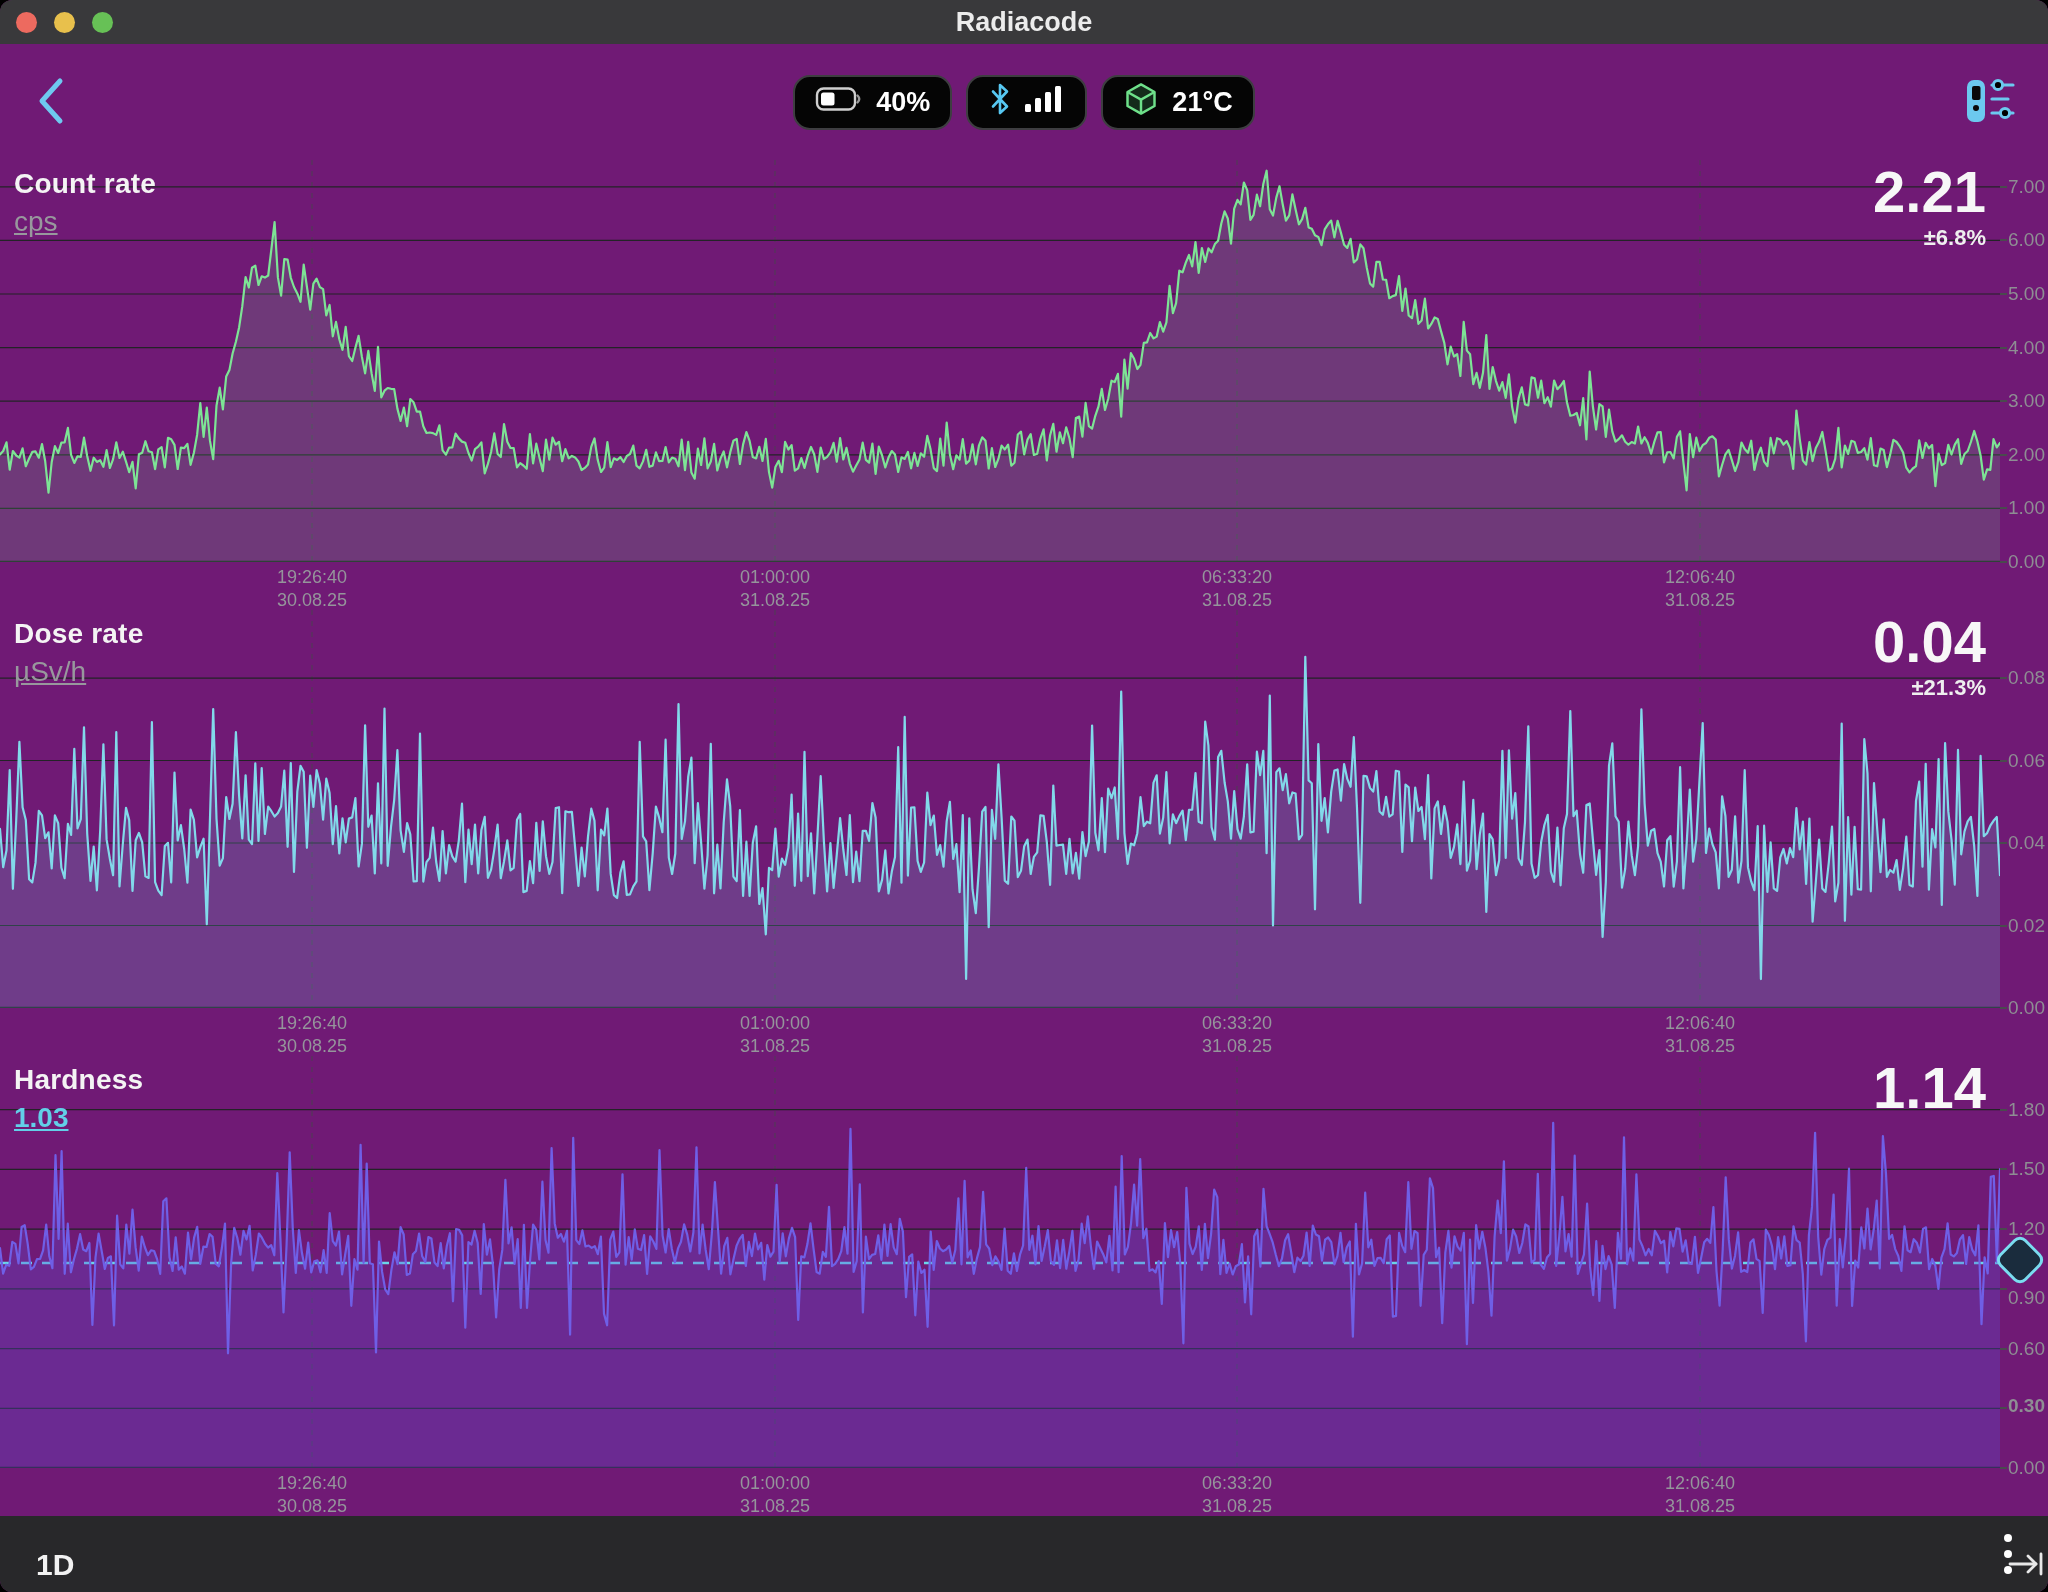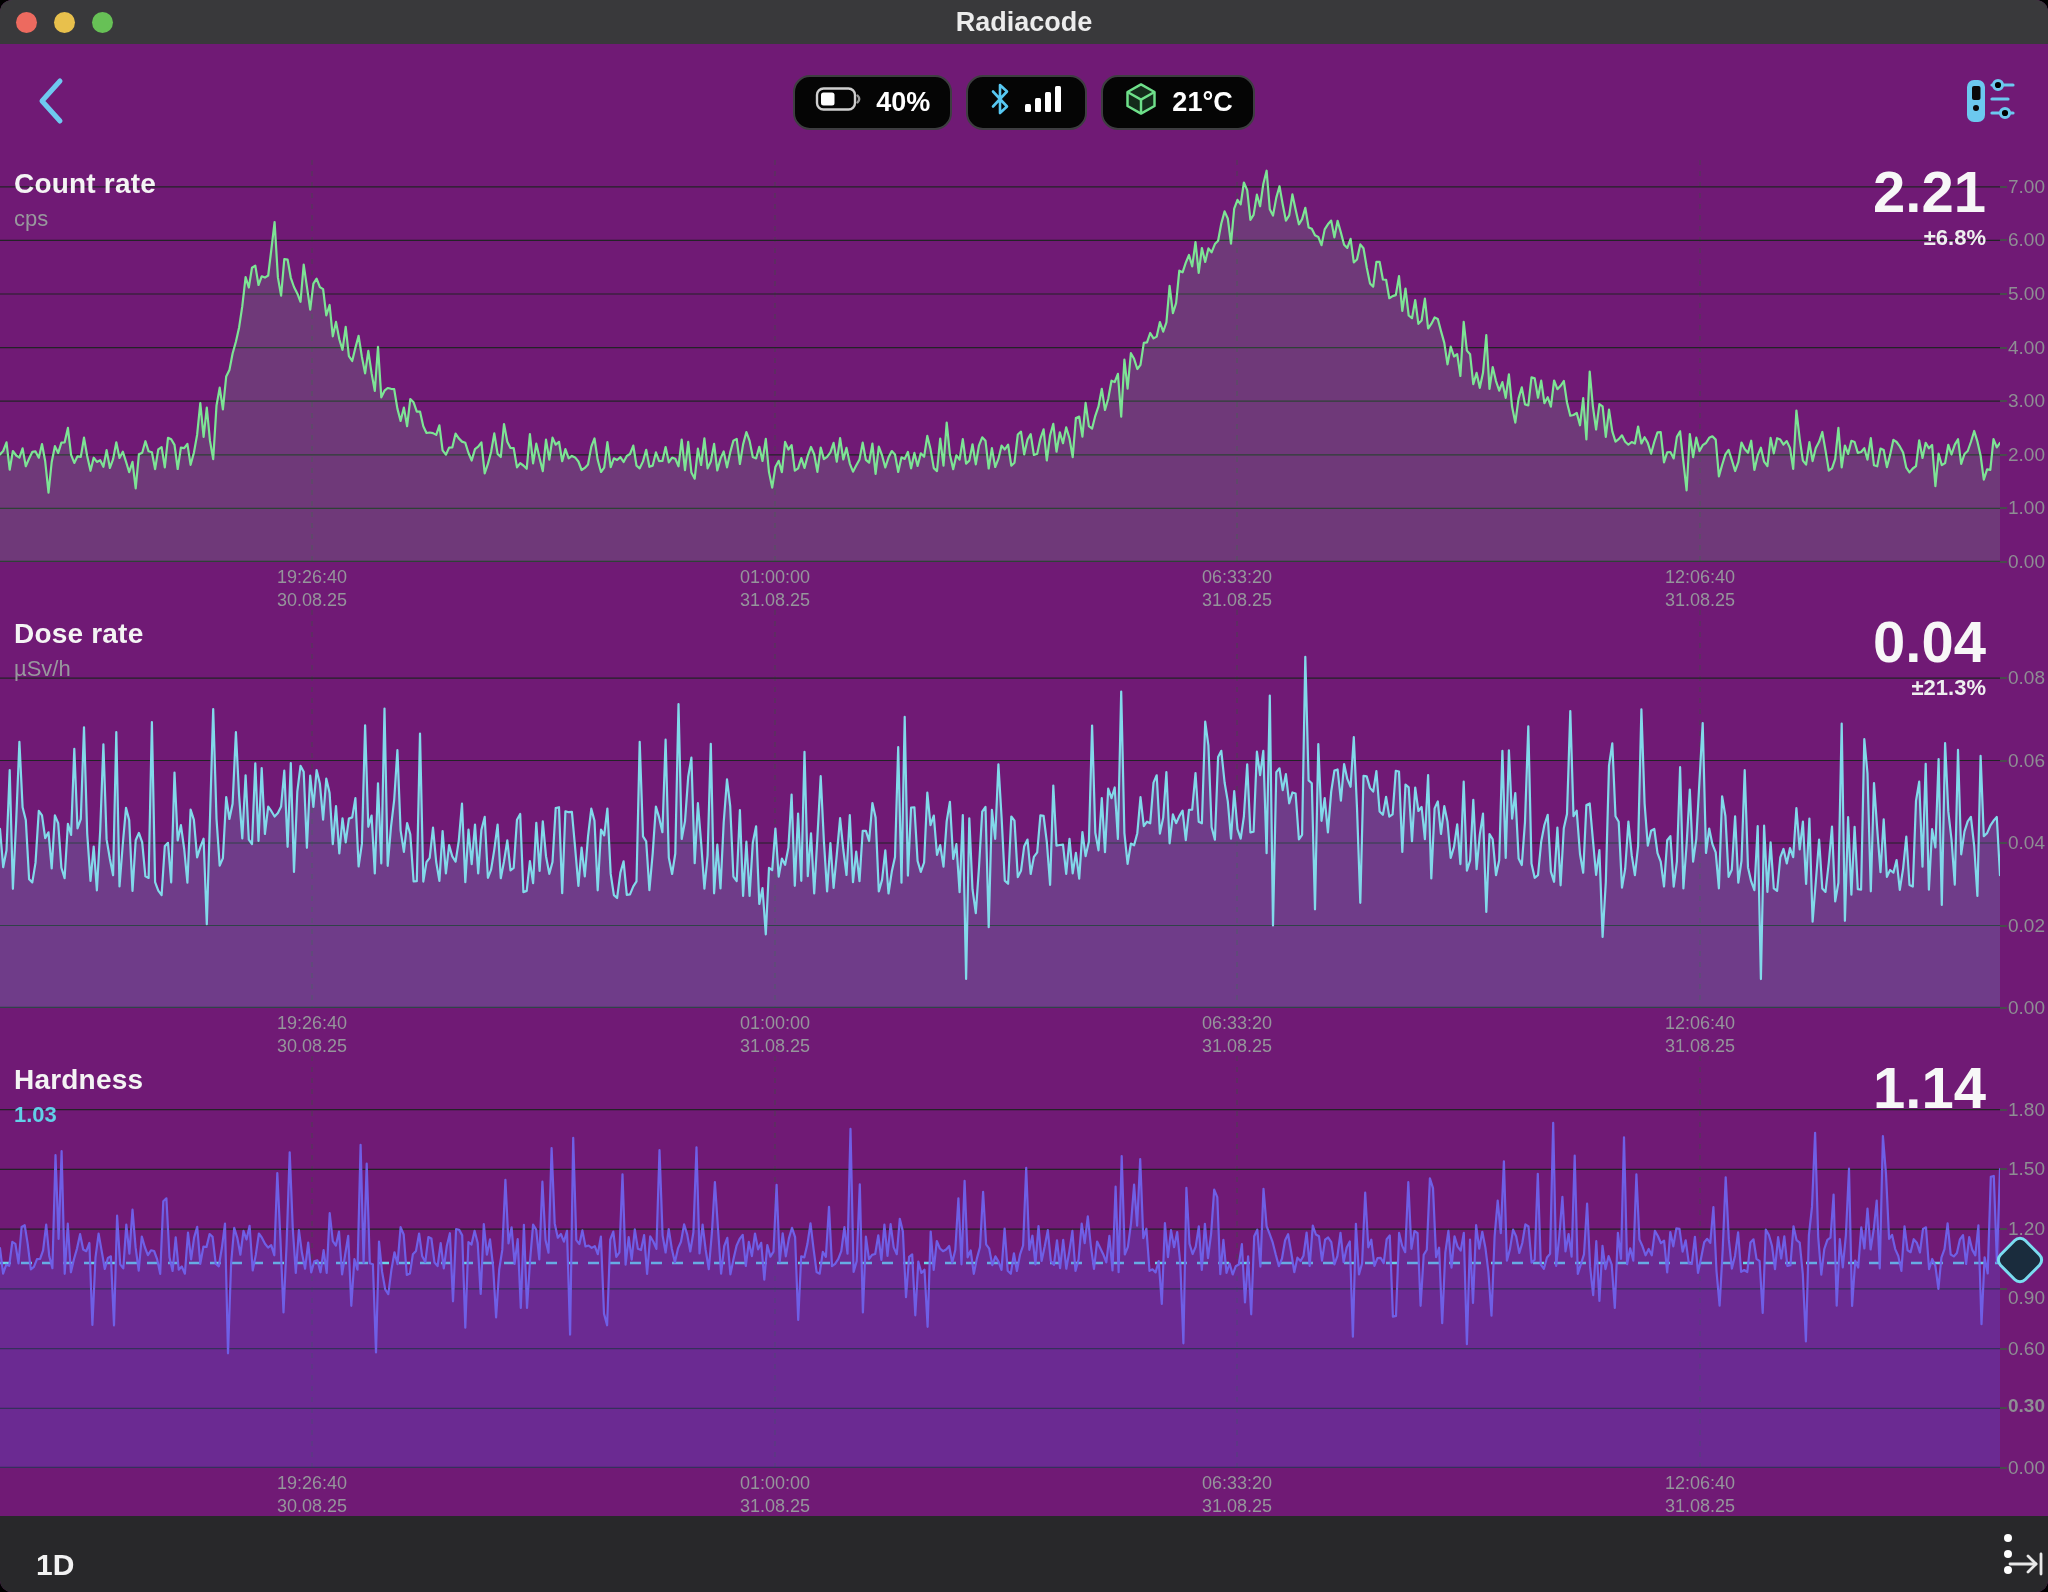--- a/index.html
+++ b/index.html
@@ -25,21 +25,21 @@
 
   
   section.chart { position:relative; width:2048px; }
   .plot { position:relative; width:2048px; }
   .plot svg.plot-svg { position:absolute; left:0; top:0; display:block; }
   .gutter { position:absolute; right:0; top:0; width:48px; height:100%; }
   .gutter .ytick { position:absolute; left:8px; height:22px; line-height:22px; color:#8e8e93; font-size:19px; }
   .gutter .ymark { position:absolute; left:0; width:7px; height:2px; background:#4a4a4e; }
   .hdr { position:absolute; left:14px; top:8px; }
   .hdr .t { color:#f4f4f4; font-size:28px; font-weight:bold; letter-spacing:0.2px; }
-  .hdr .s { color:#98989d; font-size:22px; margin-top:6px; }
+  .hdr .s { color:#98989d; font-size:28px; margin-top:6px;text-decoration:underline; }
   .hdr .s.cyan { color:#62cfe8; font-weight:bold; }
   .val { position:absolute; right:62px; top:2px; text-align:right; }
   .val .v { color:#f7f7f7; font-size:58px; font-weight:bold; line-height:1.05; }
   .val .u { color:#efefef; font-size:22px; font-weight:bold; margin-top:2px; }
   .xlabels { position:relative; width:2000px; height:48px; }
   .xl { position:absolute; width:160px; margin-left:-80px; text-align:center; top:4px;
         color:#95959b; font-size:18px; line-height:1.25; }
   .ref-diamond { position:absolute; width:38px; height:38px; border:3px solid #7adcf0;
                  background:rgba(18,46,56,0.92); border-radius:9px; transform:rotate(45deg); }
 

